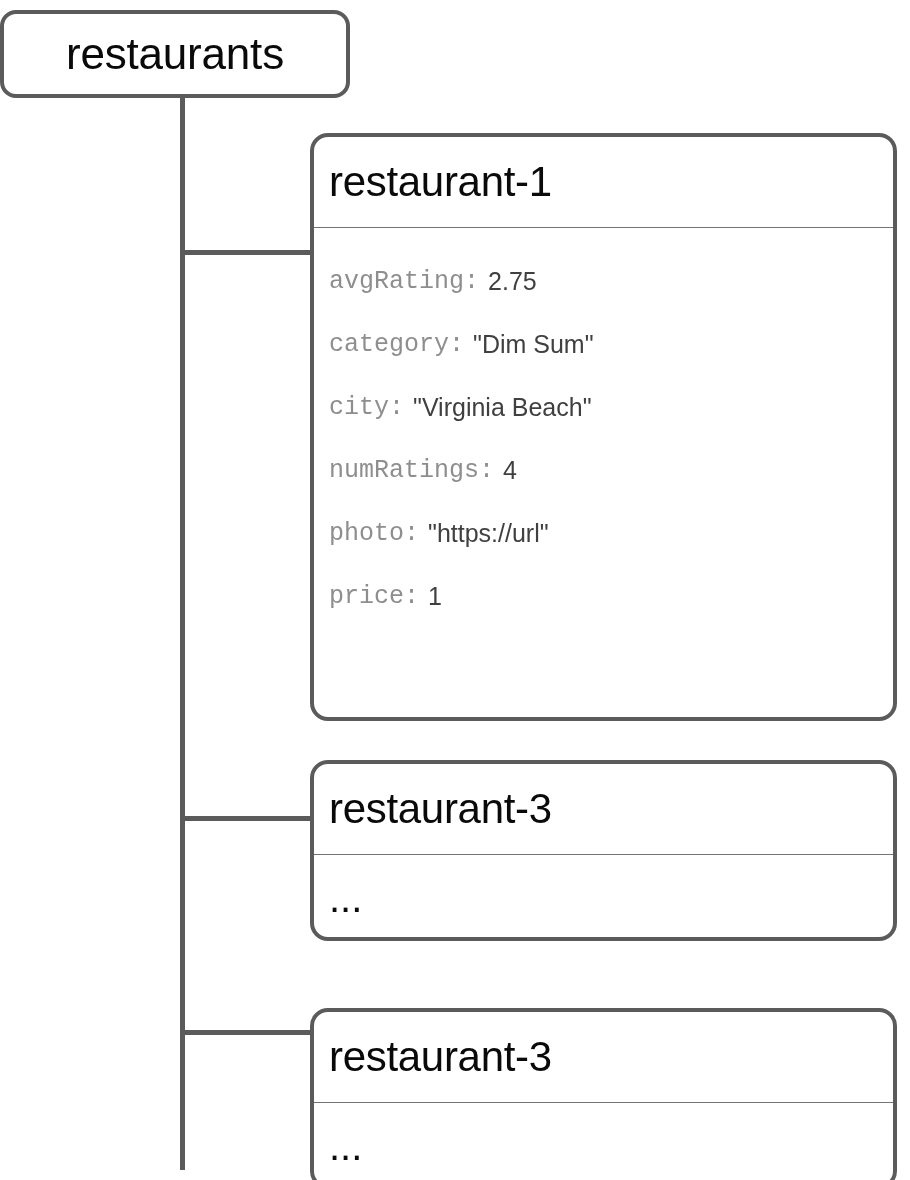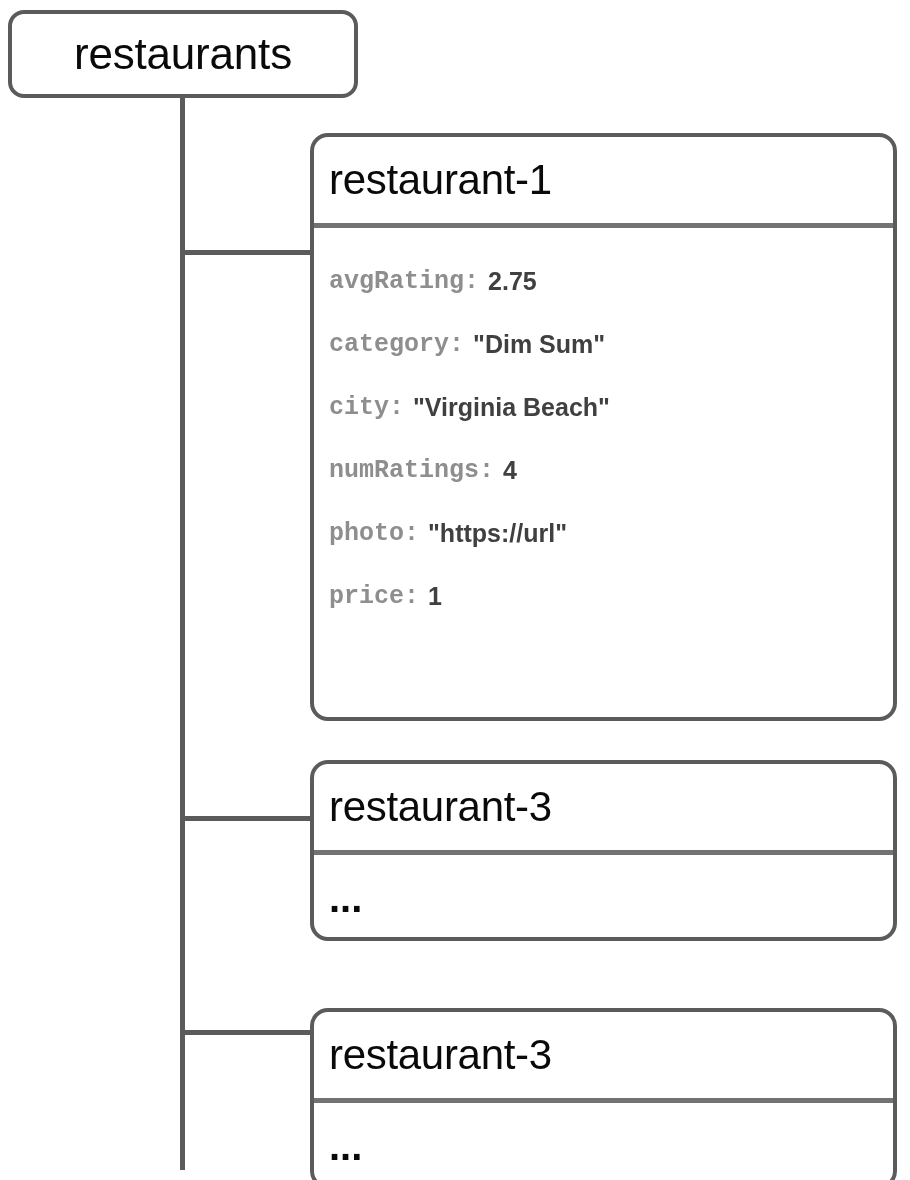--- a/index.html
+++ b/index.html
@@ -24,21 +24,21 @@
     background: #5b5b5b;
   }
   .branch {
     position: absolute;
     background: #5b5b5b;
   }
 
   
   .root-node {
     position: absolute;
-    left: 8px;
+    left: 0;
     top: 10px;
     width: 350px;
     height: 88px;
     box-sizing: border-box;
     border: 4px solid #5b5b5b;
     border-radius: 16px;
     background: #ffffff;
     display: flex;
     align-items: center;
     justify-content: center;
@@ -61,32 +61,31 @@
     border-radius: 18px;
     background: #ffffff;
     overflow: hidden;
   }
   .card-header {
     box-sizing: border-box;
     height: 91px;
     display: flex;
     align-items: center;
     padding: 0 0 0 15px;
-    border-bottom: 5px solid #737373;
+    border-bottom: 1px solid #737373;
   }
   .card-title {
     font-family: "Liberation Sans", sans-serif;
     font-size: 42px;
     color: #0a0a0a;
     line-height: 1;
     letter-spacing: -0.3px;
   }
   .card-body {
     padding: 22px 0 26px 15px;
-    font-weight: bold;
   }
   .field-row {
     height: 63px;
     display: flex;
     align-items: center;
     white-space: nowrap;
   }
   .field-key {
     font-family: "Liberation Mono", monospace;
     font-size: 25px;

